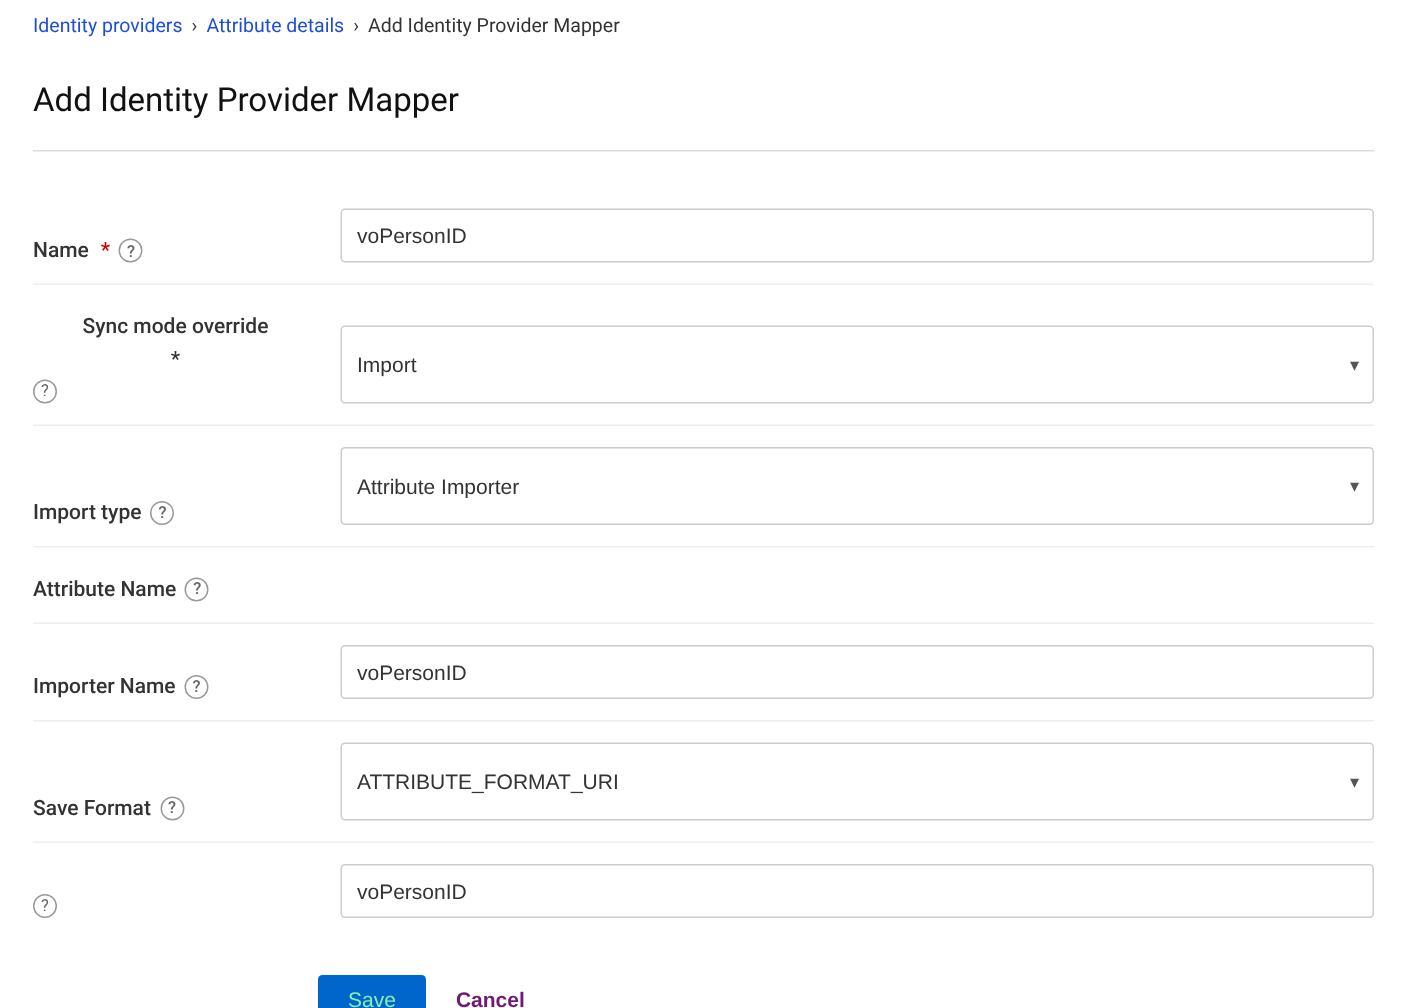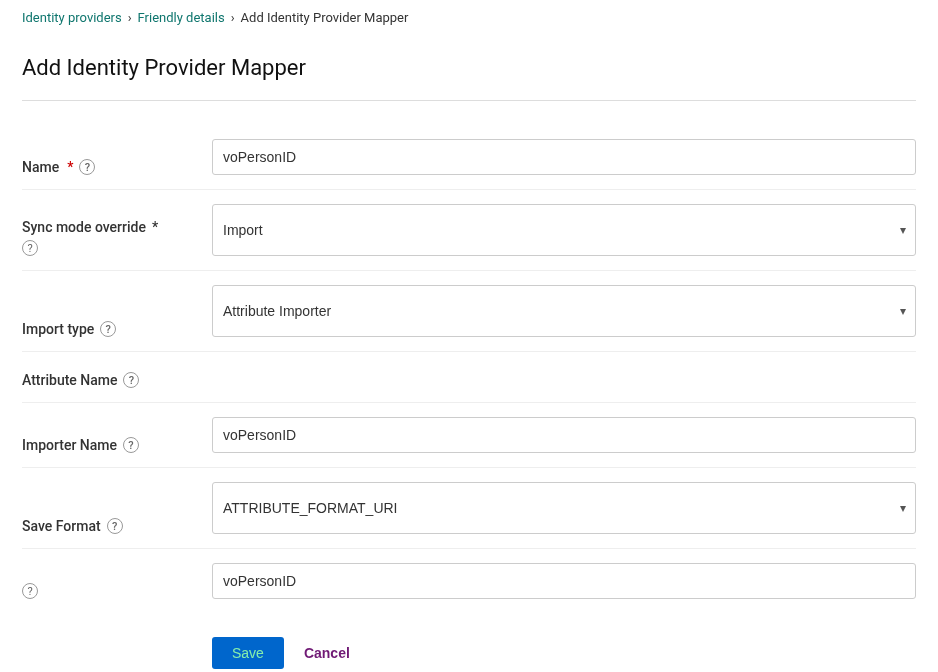--- a/index.html
+++ b/index.html
@@ -11,21 +11,21 @@
     }
 
     .breadcrumb {
       display: flex;
       align-items: center;
       padding: 10px 22px;
       font-size: 13px;
       gap: 6px;
     }
     .breadcrumb a {
-      color: #0f766e;
+      color: #1d4ed8;
       text-decoration: none;
     }
     .breadcrumb-current {
       color: #333;
     }
 
     .page-container {
       padding: 20px 22px 40px 22px;
       max-width: 938px;
     }
@@ -85,20 +85,21 @@
       border: 1px solid #999;
       border-radius: 50%;
       font-size: 11px;
       color: #666;
       cursor: pointer;
       flex-shrink: 0;
     }
 
     .form-control-area {
       flex: 1;
+      margin-left: 15px;
     }
 
     .form-input {
       width: 100%;
       height: 36px;
       border: 1px solid #ccc;
       border-radius: 3px;
       padding: 6px 10px;
       font-size: 14px;
       color: #333;
@@ -170,32 +171,33 @@
       flex-direction: column;
       width: 190px;
       min-width: 190px;
       padding-top: 6px;
     }
     .label-main {
       display: flex;
       align-items: center;
       gap: 6px;
       font-weight: 500;
+      flex-direction: column;
     }
     .label-sub {
       margin-top: 4px;
     }
   </style>
 </head>
 <body>
 
 <nav class="breadcrumb">
   <a href="#">Identity providers</a>
   <span>›</span>
-  <a href="#">Friendly details</a>
+  <a href="#">Attribute details</a>
   <span>›</span>
   <span class="breadcrumb-current">Add Identity Provider Mapper</span>
 </nav>
 
 <div class="page-container">
   <h1 class="page-title">Add Identity Provider Mapper</h1>
   <hr class="divider">
 
   <div class="form-section">
 

